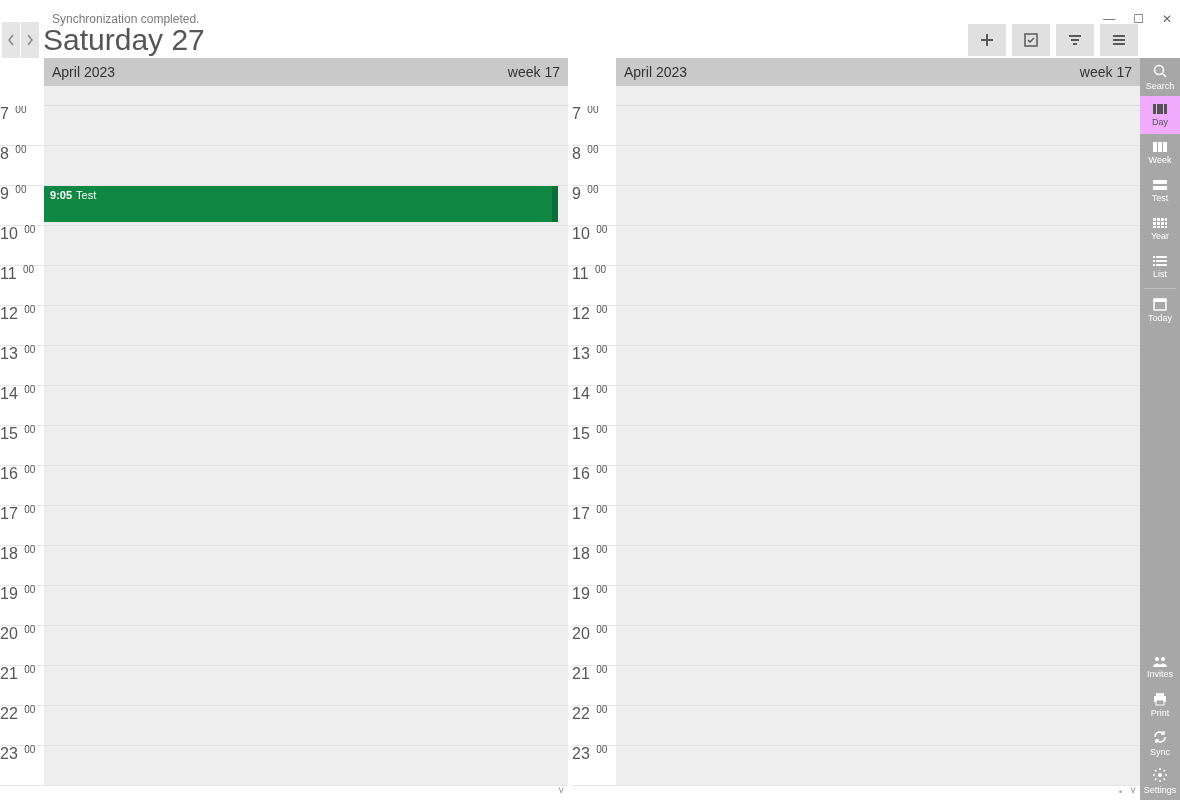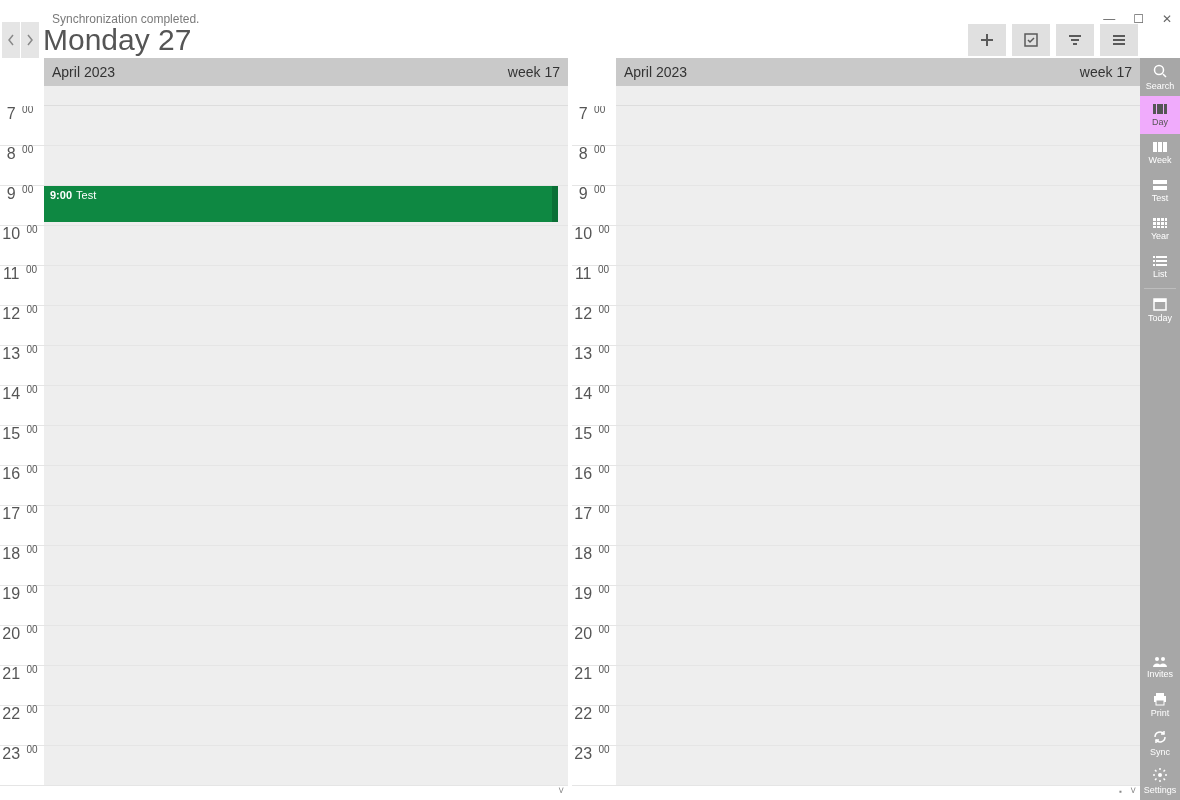--- a/index.html
+++ b/index.html
@@ -22,21 +22,21 @@
 .toolbar-btn { width: 38px; height: 32px; background: #e0e0e0; display: flex; align-items: center; justify-content: center; color: #5a5a5a; cursor: pointer; }
 
 
 .main { position: absolute; top: 58px; left: 0; right: 40px; bottom: 0; display: flex; }
 .day-col { flex: 1; display: flex; flex-direction: column; position: relative; }
 .day-col + .day-col { margin-left: 4px; }
 .month-bar { height: 28px; background: #c9c9c9; display: flex; align-items: center; justify-content: space-between; padding: 0 8px; font-size: 14px; color: #333; margin-left: 44px; }
 .allday { height: 20px; background: #eeeeee; margin-left: 44px; border-bottom: 1px solid #ddd; }
 .time-grid { flex: 1; position: relative; overflow: hidden; }
 .hour-row { position: absolute; left: 0; right: 0; height: 40px; border-bottom: 1px solid #e5e5e5; }
-.hour-label { position: absolute; left: 0; width: 44px; text-align: center; padding-right: 4px; font-size: 16px; color: #555; top: -2px; }
+.hour-label { position: absolute; left: 0; width: 44px; text-align: left; padding-right: 4px; font-size: 16px; color: #555; top: -2px; }
 .hour-label sup { font-size: 10px; vertical-align: super; margin-left: 2px; }
 .hour-cell { position: absolute; left: 44px; right: 0; top: 0; bottom: 0; background: #eeeeee; }
 .hour-row:nth-child(odd) .hour-cell { background: #eeeeee; }
 .scroll-chevron { position: absolute; right: 4px; font-size: 10px; color: #888; cursor: pointer; }
 .event { position: absolute; left: 44px; right: 10px; background: #0e8842; color: #fff; font-size: 11px; padding: 3px 6px; border-right: 6px solid #0a6f36; font-family: "Segoe UI", sans-serif; }
 .event .time { font-weight: 600; margin-right: 4px; }
 
 
 .sidebar { position: absolute; top: 58px; right: 0; bottom: 0; width: 40px; background: #a7a7a7; display: flex; flex-direction: column; }
 .side-item { height: 38px; display: flex; flex-direction: column; align-items: center; justify-content: center; color: #fff; font-size: 9px; cursor: pointer; gap: 2px; }
@@ -66,21 +66,21 @@
           <path d="M6 1 2 6l4 5" stroke="#888" stroke-width="1.5" fill="none"></path>
         </svg>
     </div>
     <div class="nav-arrow">
       <svg width="8" height="12" viewBox="0 0 8 12">
           <path d="M2 1l4 5-4 5" stroke="#888" stroke-width="1.5" fill="none"></path>
         </svg>
     </div>
   </div>
   <div class="day-titles">
-    <div class="day-title">Monday 27</div>
+    <div class="day-title">Saturday 27</div>
   </div>
   <div class="toolbar">
     <div class="toolbar-btn">
       <svg width="16" height="16" viewBox="0 0 16 16">
           <path d="M8 2v12M2 8h12" stroke="#5a5a5a" stroke-width="2"></path>
         </svg>
     </div>
     <div class="toolbar-btn">
       <svg width="16" height="16" viewBox="0 0 16 16">
           <rect x="2" y="2" width="12" height="12" stroke="#5a5a5a" stroke-width="1.5" fill="none"></rect>
@@ -171,21 +171,21 @@
           <div class="hour-cell"></div>
         </div>
         <div class="hour-row" style="top: 600px;">
           <div class="hour-label">22 <sup>00</sup></div>
           <div class="hour-cell"></div>
         </div>
         <div class="hour-row" style="top: 640px;">
           <div class="hour-label">23 <sup>00</sup></div>
           <div class="hour-cell"></div>
         </div>
-        <div class="event" style="top: 80px; height: 36px;"><span class="time">9:00</span><span>Test</span></div>
+        <div class="event" style="top: 80px; height: 36px;"><span class="time">9:05</span><span>Test</span></div>
       </div>
   </div>
   <div class="day-col">
     <div class="month-bar">
       <span>April 2023</span>
       <span>week 17</span>
     </div>
     <div class="allday"></div>
     <div class="time-grid" id="grid2">
       <span class="scroll-chevron" style="bottom:4px;right:18px;font-size:8px">▪</span>

